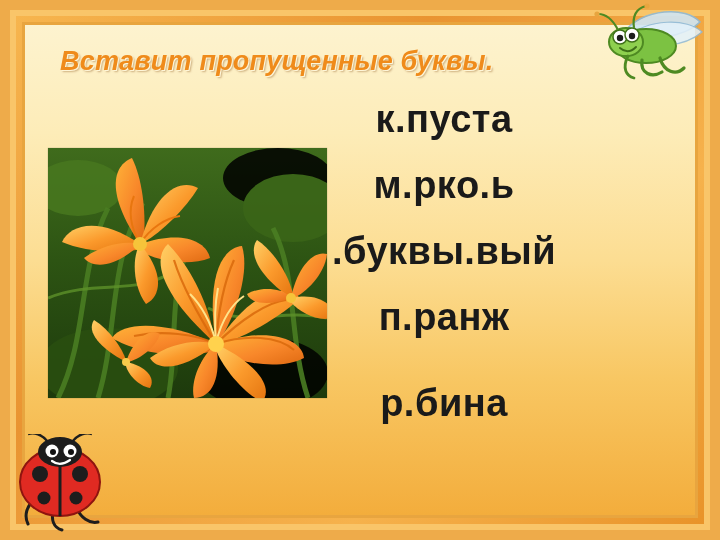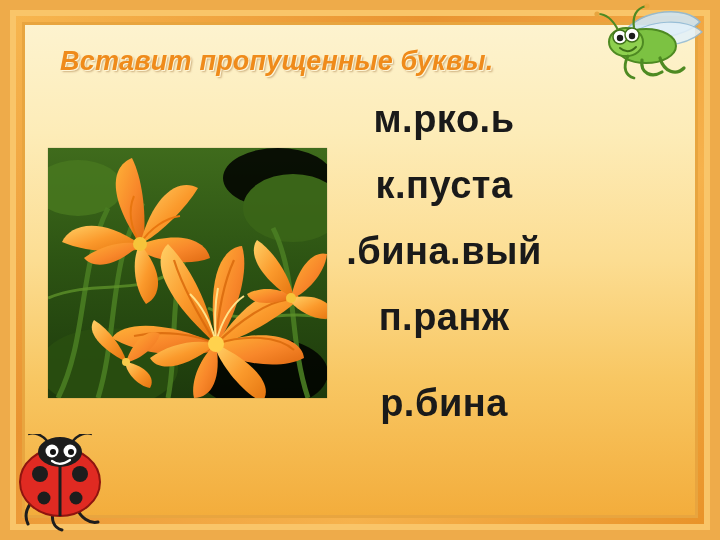--- a/index.html
+++ b/index.html
@@ -223,23 +223,23 @@
       <g transform="translate(78,214)">
         <path d="M0,0 C-26,-14 -40,-30 -32,-42 C-16,-32 -4,-14 0,-2 Z" fill="url(#pet2)"></path>
         <path d="M0,0 C8,-24 24,-34 34,-28 C30,-14 12,-2 2,0 Z" fill="url(#pet1)"></path>
         <path d="M0,0 C20,4 30,16 24,26 C12,24 2,12 0,4 Z" fill="url(#pet2)"></path>
         <circle cx="0" cy="0" r="4" fill="#f8cc4a"></circle>
       </g>
     </svg>
   </div>
 
   <div class="words">
+    <div class="word">к.пуста</div>
     <div class="word">м.рко.ь</div>
-    <div class="word">к.пуста</div>
-    <div class="word">.бина.вый</div>
+    <div class="word">.буквы.вый</div>
     <div class="word">п.ранж</div>
     <div class="word">р.бина</div>
   </div>
 
   <div class="bug-top">
     <svg width="120" height="104" viewBox="0 0 120 104" xmlns="http://www.w3.org/2000/svg">
       <g>
 
         <path d="M34,30 C54,6 96,4 110,20 C96,34 58,42 34,30 Z" fill="#cfe6f5" stroke="#8fb9d6" stroke-width="1.5" opacity="0.9"></path>
         <path d="M36,36 C58,16 98,16 112,30 C96,44 60,50 36,36 Z" fill="#e3f1fa" stroke="#8fb9d6" stroke-width="1.2" opacity="0.85"></path>

